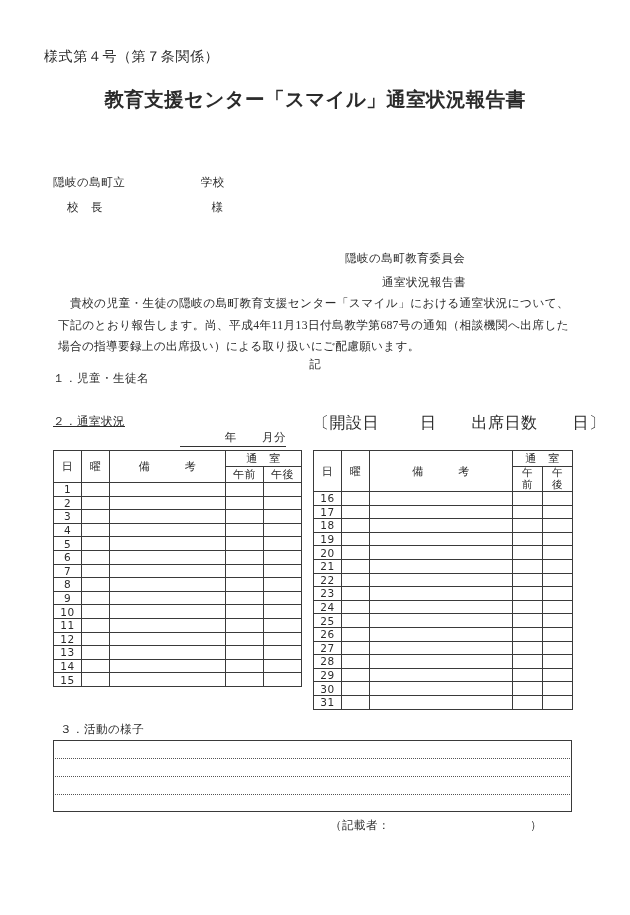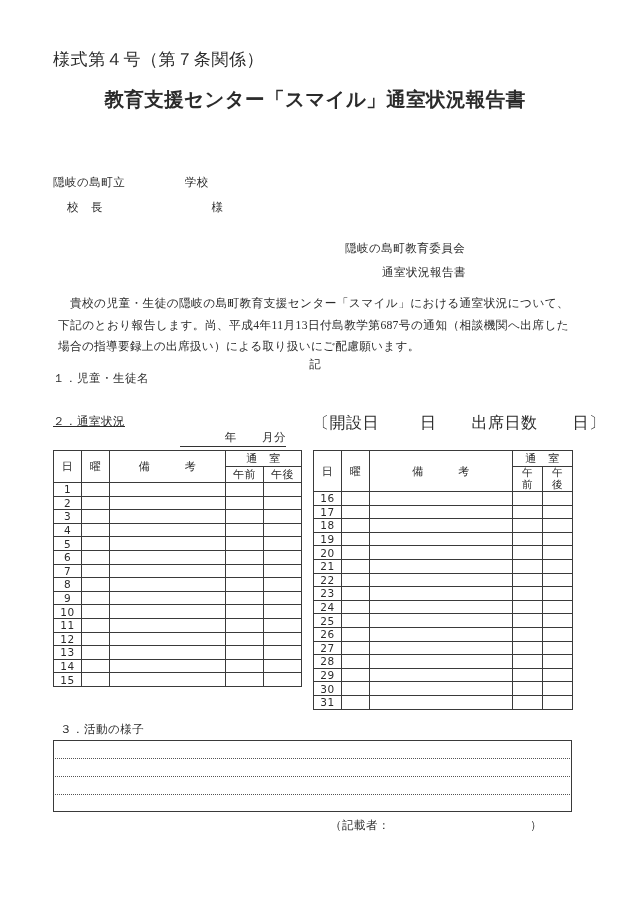--- a/index.html
+++ b/index.html
@@ -17,23 +17,23 @@
     position: relative;
     width: 630px;
     height: 915px;
     background: #ffffff;
     overflow: hidden;
   }
 
   
   .form-code {
     position: absolute;
-    left: 53px;
+    left: 44px;
     top: 48px;
-    font-size: 17px;
+    font-size: 14px;
     letter-spacing: 0.6px;
     white-space: nowrap;
   }
   .doc-title {
     position: absolute;
     left: 0;
     right: 0;
     top: 86px;
     text-align: center;
     font-family: "DejaVu Sans", "Liberation Sans", sans-serif;
@@ -59,34 +59,34 @@
     left: 53px;
     top: 170px;
     font-size: 11.5px;
     letter-spacing: 0.5px;
     line-height: 25px;
     white-space: nowrap;
   }
   .addressee .row1 .town { display: inline-block; }
   .addressee .row1 .school {
     display: inline-block;
-    margin-left: 56px;
+    margin-left: 72px;
   }
   .addressee .row2 { padding-left: 14px; }
   .addressee .row2 .principal { display: inline-block; }
   .addressee .row2 .honorific {
     display: inline-block;
     margin-left: 105px;
   }
 
   
   .sender {
     position: absolute;
     left: 345px;
-    top: 236px;
+    top: 246px;
     font-size: 11.5px;
     letter-spacing: 0.5px;
     line-height: 24px;
     white-space: nowrap;
   }
   .sender .line2 { padding-left: 37px; }
 
   
   .body-text {
     position: absolute;

